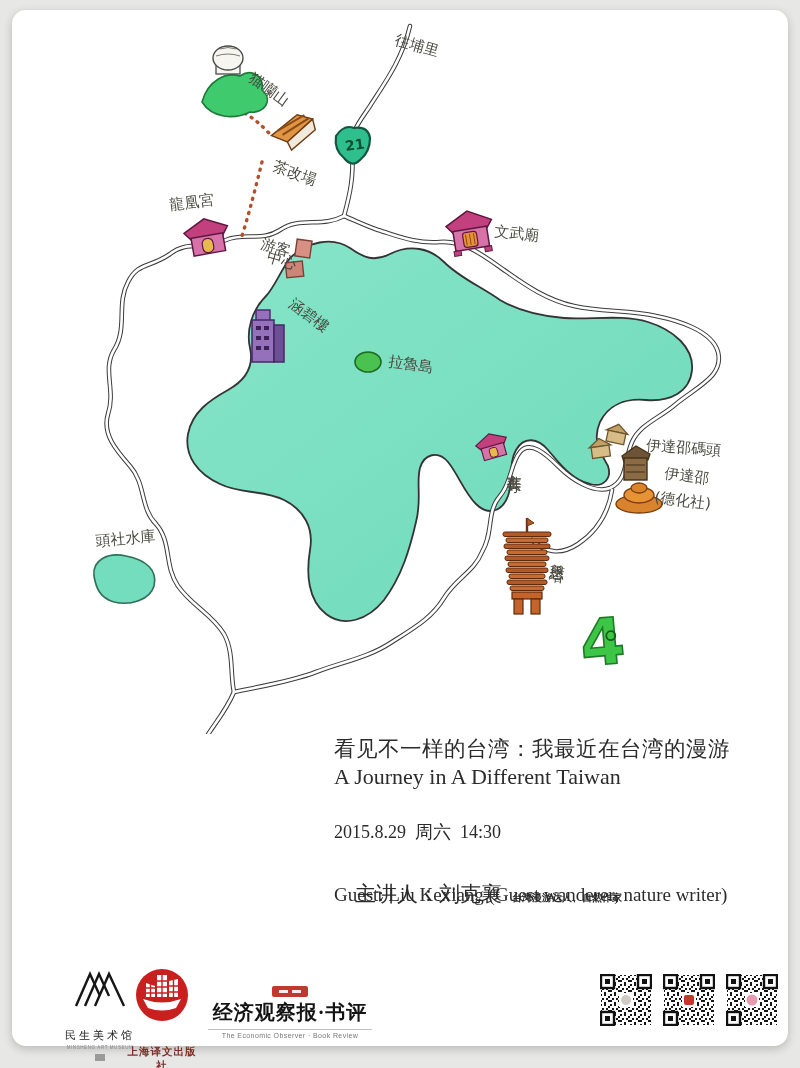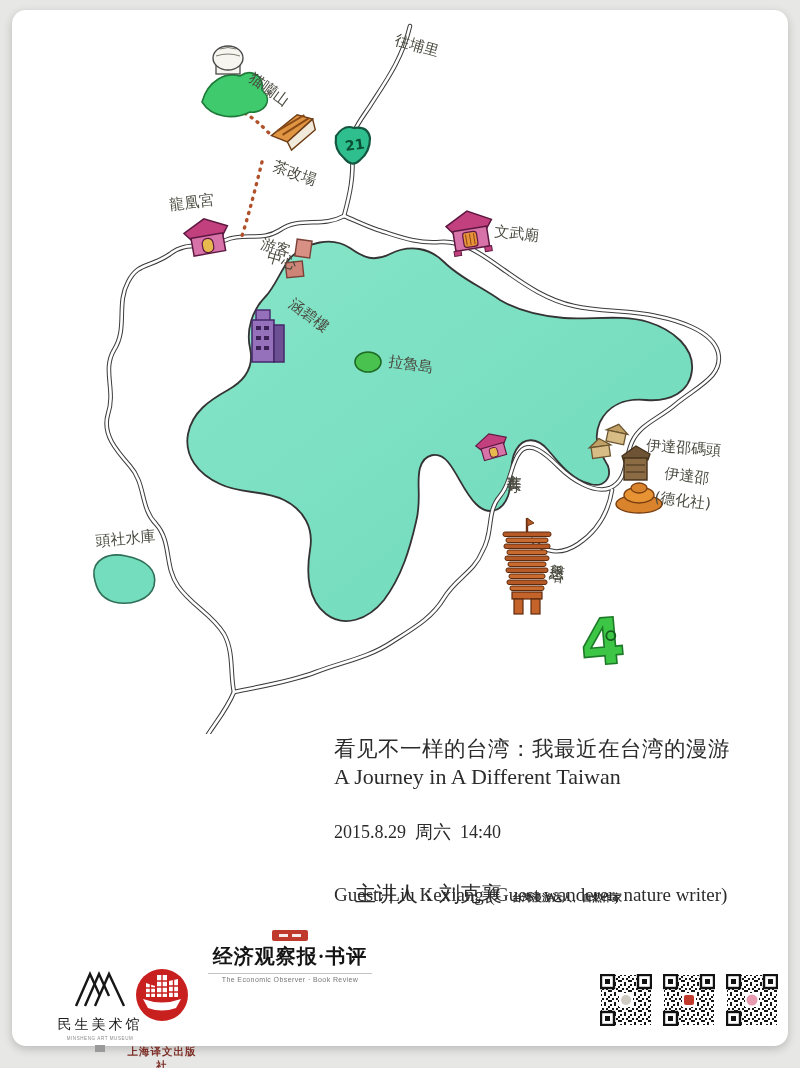--- a/index.html
+++ b/index.html
@@ -14,26 +14,26 @@
   .shieldtxt{font-family:"DejaVu Sans",sans-serif;font-weight:bold;font-size:14px;fill:#0a4f34;}
   .evt{position:absolute;left:322px;font-family:"Liberation Serif",serif;color:#2b2b2b;white-space:pre;}
   .evt-title-cn{top:724px;font-size:21.5px;letter-spacing:.5px;}
   .evt-title-en{top:754px;font-size:22px;}
   .evt-date{top:810px;font-size:18px;}
   .evt-speaker{top:845px;font-size:21px;}
   .evt-speaker .desc{font-size:10px;font-weight:bold;margin-left:10px;font-family:"Liberation Sans",sans-serif;}
   .evt-guest{top:874px;font-size:19px;}
   .footer-item{position:absolute;text-align:center;font-family:"Liberation Sans",sans-serif;}
   .ms{left:40px;top:950px;width:96px;}
-  .ms .name{font-size:14px;letter-spacing:3px;color:#1c1c1c;margin-top:4px;}
+  .ms .name{font-size:11px;letter-spacing:3px;color:#1c1c1c;margin-top:16px;}
   .ms .sub{font-size:4.5px;letter-spacing:.6px;color:#8a8a8a;margin-top:2px;}
   .ms .seal{width:10px;height:7px;background:#9a9a9a;margin:4px auto 0;}
   .sp{left:112px;top:956px;width:76px;}
   .sp .name{font-size:10.5px;font-weight:bold;letter-spacing:1px;color:#7d2e26;margin-top:17px;}
-  .eo{left:192px;top:920px;width:172px;}
+  .eo{left:192px;top:976px;width:172px;}
   .eo .badge{width:36px;height:11px;background:#bf392d;border-radius:2px;margin:0 auto;position:relative;}
   .eo .badge i{position:absolute;top:4px;left:7px;width:9px;height:2.5px;background:#fff;opacity:.9;}
   .eo .badge b{position:absolute;top:4px;left:20px;width:9px;height:2.5px;background:#fff;opacity:.9;}
   .eo .name{font-family:"Liberation Serif",serif;font-weight:bold;font-size:20px;color:#141414;letter-spacing:1px;margin-top:2px;}
   .eo .rule{height:1px;background:#c3c3c3;margin:3px 4px 0;}
   .eo .sub{font-size:7px;color:#777;letter-spacing:.4px;margin-top:2px;}
   .qr{position:absolute;top:964px;}
   .q1{left:588px;} .q2{left:651px;} .q3{left:714px;}
 </style>
 </head>
@@ -223,21 +223,21 @@
     <text class="mlab" x="652" y="468" font-size="16" transform="rotate(7 652 468)">伊達邵</text>
     <text class="mlab" x="642" y="492" font-size="13.5" transform="rotate(7 642 492)">(德化社)</text>
     <text class="mlab vert" x="502" y="452" font-size="13">玄奘寺</text>
     <text class="mlab vert" x="548" y="542" font-size="15" transform="rotate(8 548 542)">慈恩塔</text>
     <text class="mlab" x="84" y="536" font-size="14" transform="rotate(-5 84 536)">頭社水庫</text>
     <text class="mlab" x="62" y="790" font-size="16" transform="rotate(36 62 790)">往水里</text>
   </svg>
 
   <div class="evt evt-title-cn">看见不一样的台湾：我最近在台湾的漫游</div>
   <div class="evt evt-title-en">A Journey in A Different Taiwan</div>
-  <div class="evt evt-date">2015.8.29  周六  14:40</div>
+  <div class="evt evt-date">2015.8.29  周六  14:30</div>
   <div class="evt evt-speaker">
     <span>主讲人：</span><span>刘克襄</span><span class="desc">台湾漫游达人、自然作家</span>
   </div>
   <div class="evt evt-guest">Guest: Liu Kexiang (Guest wanderer, nature writer)</div>
 
   <div class="footer-item ms">
     <svg width="64" height="48" viewBox="0 0 64 48">
       <g fill="none" stroke="#161616" stroke-width="2.4" stroke-linejoin="miter">
         <path d="M8 46 L22 14 L32 36"></path>
         <path d="M17 46 L31 14 L41 36"></path>

